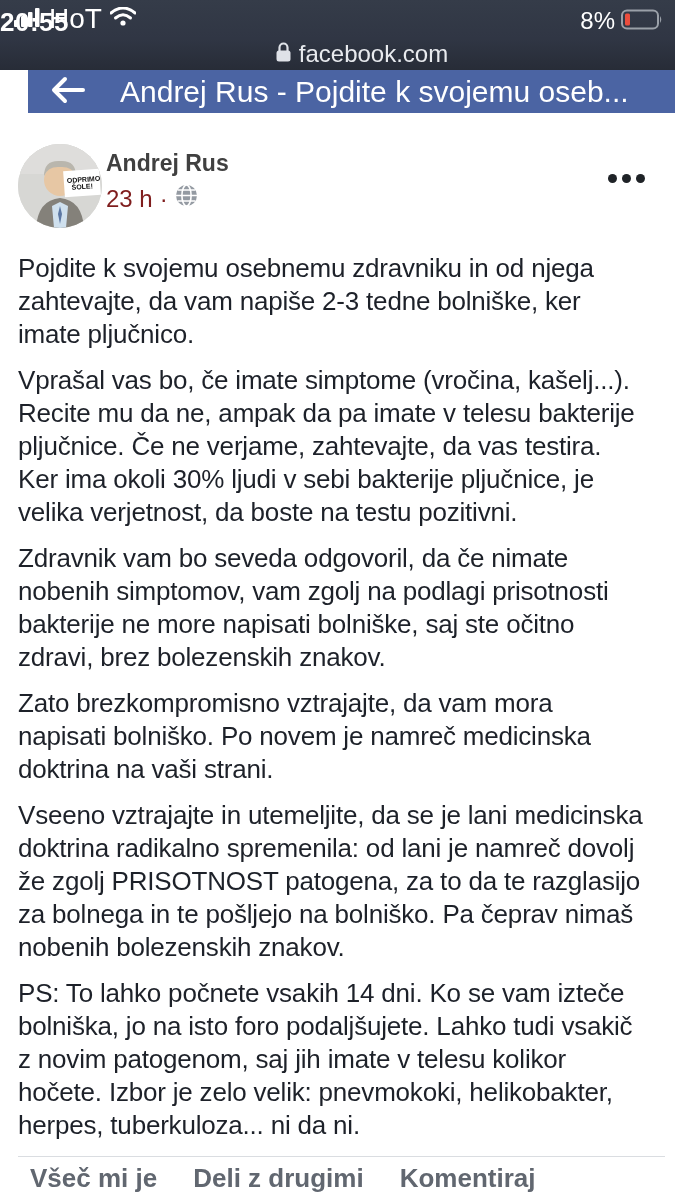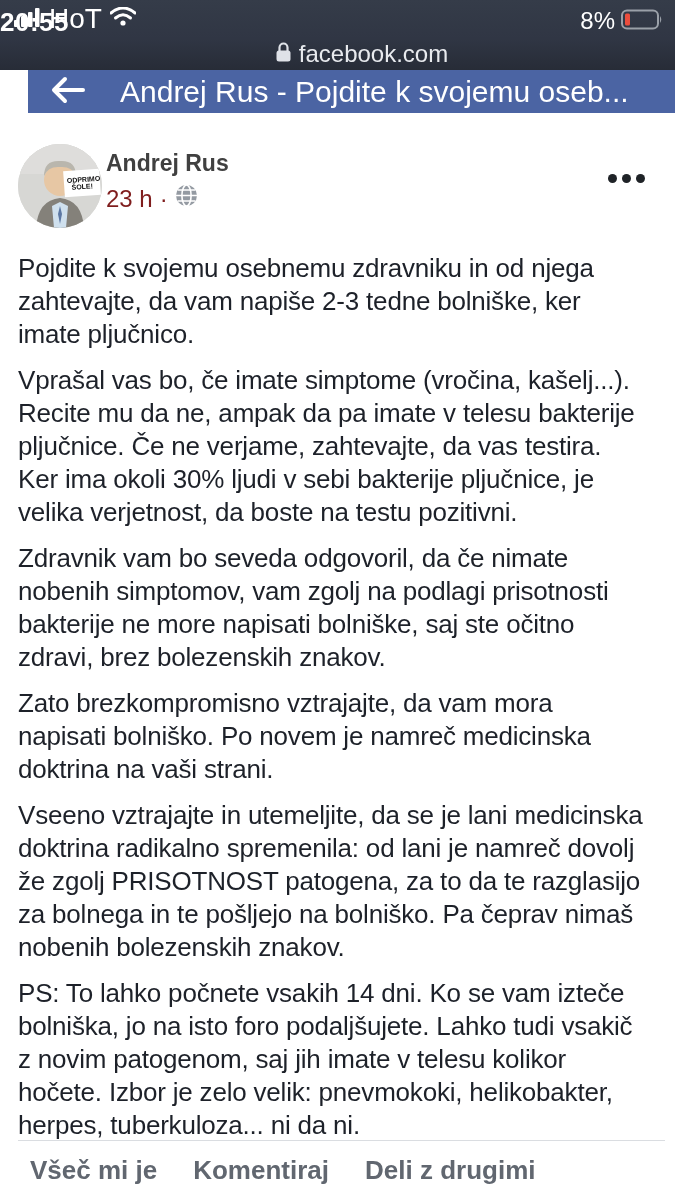--- a/index.html
+++ b/index.html
@@ -56,21 +56,21 @@
   .menu-btn i{width:9px;height:9px;border-radius:50%;background:#1f2327;display:block;}
 
   .post-body{padding:4px 32px 0 18px;}
   .post-body p{
     margin:12px 0 13px 0;font-size:26px;line-height:33px;color:#1d2129;
     letter-spacing:-0.2px;
   }
 
   
   .action-bar{
-    position:absolute;left:0;right:0;bottom:0;height:60px;background:#ffffff;
+    position:absolute;left:0;right:0;bottom:0;height:44px;background:#ffffff;
   }
   .action-divider{position:absolute;top:0;left:18px;right:10px;height:1px;background:#dadde1;}
   .action-items{display:flex;align-items:center;height:100%;padding-left:30px;gap:36px;}
   .action-label{font-size:26px;font-weight:700;color:#616770;cursor:pointer;}
 
   
   .badge{
     position:absolute;right:2px;top:26px;background:#ffffff;color:#111;
     font-size:7px;line-height:7px;font-weight:700;padding:6px 3px;max-width:30px;
     transform:rotate(-4deg);text-align:center;
@@ -179,18 +179,18 @@
       <p>Zato brezkompromisno vztrajajte, da vam mora napisati bolniško. Po novem je namreč medicinska doktrina na vaši strani.</p>
       <p>Vseeno vztrajajte in utemeljite, da se je lani medicinska doktrina radikalno spremenila: od lani je namreč dovolj že zgolj PRISOTNOST patogena, za to da te razglasijo za bolnega in te pošljejo na bolniško. Pa čeprav nimaš nobenih bolezenskih znakov.</p>
       <p>PS: To lahko počnete vsakih 14 dni. Ko se vam izteče bolniška, jo na isto foro podaljšujete. Lahko tudi vsakič z novim patogenom, saj jih imate v telesu kolikor hočete. Izbor je zelo velik: pnevmokoki, helikobakter, herpes, tuberkuloza... ni da ni.</p>
     </div>
   </div>
 
   <div class="action-bar">
     <div class="action-divider"></div>
     <div class="action-items">
       <span class="action-label">Všeč mi je</span>
+      <span class="action-label">Deli z drugimi</span>
       <span class="action-label">Komentiraj</span>
-      <span class="action-label">Deli z drugimi</span>
     </div>
   </div>
 
 </div>
 
 </body></html>

